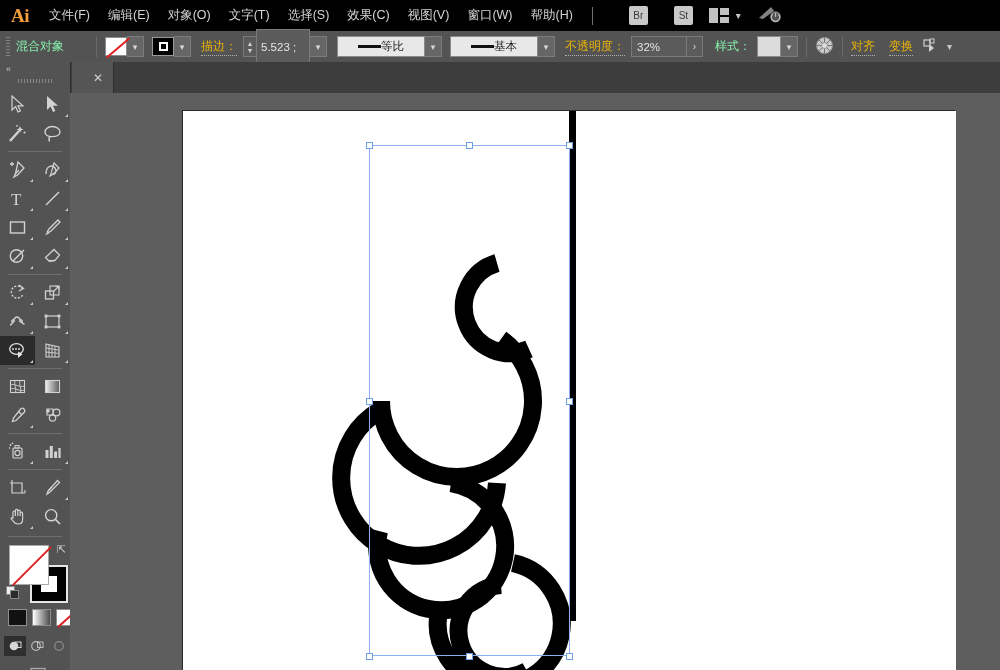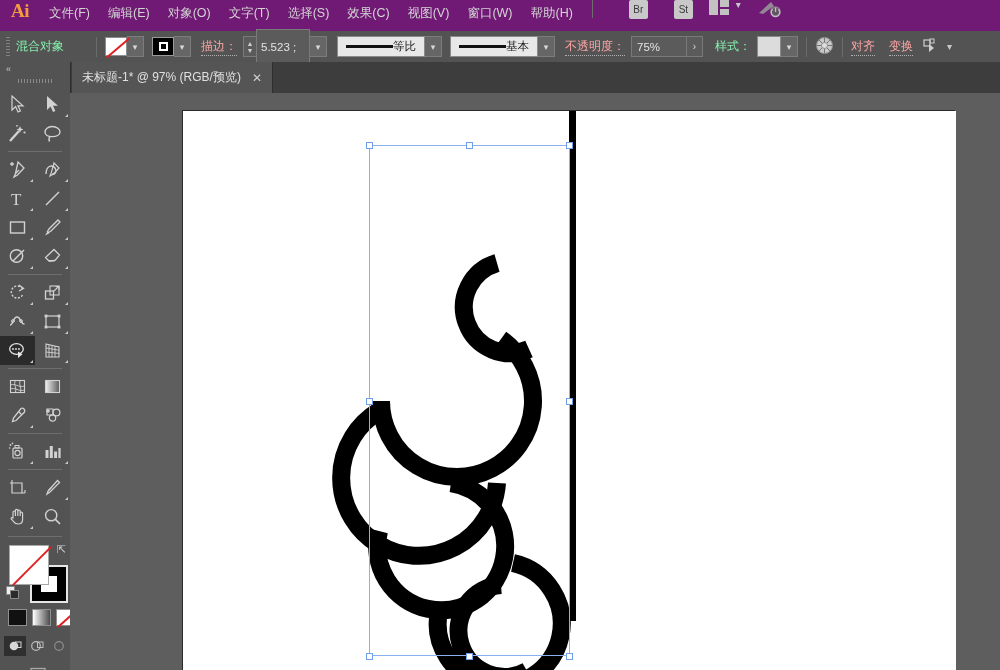--- a/index.html
+++ b/index.html
@@ -8,22 +8,22 @@
     overflow: hidden;
     background: #535353;
     font-family: "Liberation Sans", sans-serif;
     -webkit-font-smoothing: antialiased;
   }
   #app { position: relative; width: 1000px; height: 670px; }
 
   
   .menubar {
     position: absolute; left: 0; top: 0; width: 1000px; height: 31px;
-    background: #701a75;
-    display: flex; 
+    background: #000000;
+    display: flex; align-items: center;
     border-bottom: 1px solid #2e2e2e;
   }
   .ai-logo {
     width: 40px; text-align: center;
     color: #f29c3d; font-size: 19px; font-weight: bold;
     font-family: "Liberation Serif", serif;
     letter-spacing: -0.5px;
   }
   .menu-item {
     color: #d4d4d4; font-size: 12.5px;
@@ -101,26 +101,26 @@
   }
   .numfield {
     width: 54px; height: 36px; background: #5b5b5b; color: #e4e4e4;
     border: 1px solid #7a7a7a; box-sizing: border-box;
     font-size: 11.5px; padding: 15px 4px; display: flex; align-items: center;
     cursor: text;
   }
   .profile-box {
     width: 88px; height: 21px; background: #e8e8e8; border: 1px solid #8a8a8a;
     box-sizing: border-box; display: flex; align-items: center;
-    padding: 0 8px; gap: 0; cursor: pointer;
+    padding: 0 20px; gap: 0; cursor: pointer;
   }
   .profile-line { flex: 1; height: 3px; background: #111; }
   .profile-txt { color: #1a1a1a; font-size: 11.5px; white-space: nowrap; }
   .link-label {
-    color: #fca5a5; font-size: 12px;
+    color: #eab308; font-size: 12px;
     border-bottom: 1px dotted #b0b0b0; cursor: pointer; white-space: nowrap;
   }
   .opacity-field {
     width: 56px; height: 21px; background: #5b5b5b; color: #e4e4e4;
     border: 1px solid #7a7a7a; box-sizing: border-box;
     font-size: 11.5px; padding: 0 5px; display: flex; align-items: center;
     cursor: text;
   }
   .arrow-btn {
     width: 16px; height: 21px; background: #5b5b5b; border: 1px solid #7a7a7a;
@@ -336,21 +336,21 @@
         <span class="profile-line"></span>
         <span class="profile-txt">基本</span>
       </div>
       <div class="dd-btn">▾</div>
     </div>
 
     <div style="width:10px"></div>
     <div class="link-label">不透明度：</div>
     <div style="width:6px"></div>
     <div class="swatch-group">
-      <div class="opacity-field">75%</div>
+      <div class="opacity-field">32%</div>
       <div class="arrow-btn">›</div>
     </div>
 
     <div style="width:12px"></div>
     <div class="cb-label">样式：</div>
     <div class="swatch-group">
       <div class="style-swatch"></div>
       <div class="dd-btn">▾</div>
     </div>
 
@@ -373,21 +373,20 @@
         <rect x="1" y="2" width="6" height="6" fill="none" stroke="#cfcfcf" stroke-width="1.2"></rect>
         <rect x="7" y="1" width="4" height="4" fill="none" stroke="#cfcfcf" stroke-width="1"></rect>
         <path d="M6 6 L6 14 L11 10 Z" fill="#cfcfcf"></path>
       </svg>
     </div>
     <div class="chev">▾</div>
   </div>
 
   <div class="tabbar">
     <div class="doc-tab">
-      <span class="title">未标题-1* @ 97% (RGB/预览)</span>
       <span class="tab-close">✕</span>
     </div>
   </div>
 
   <div class="toolpanel">
     <div class="tp-collapse">«</div>
     <div class="tp-grip"></div>
 
     <div class="tool-grid">
       <div class="tool">

